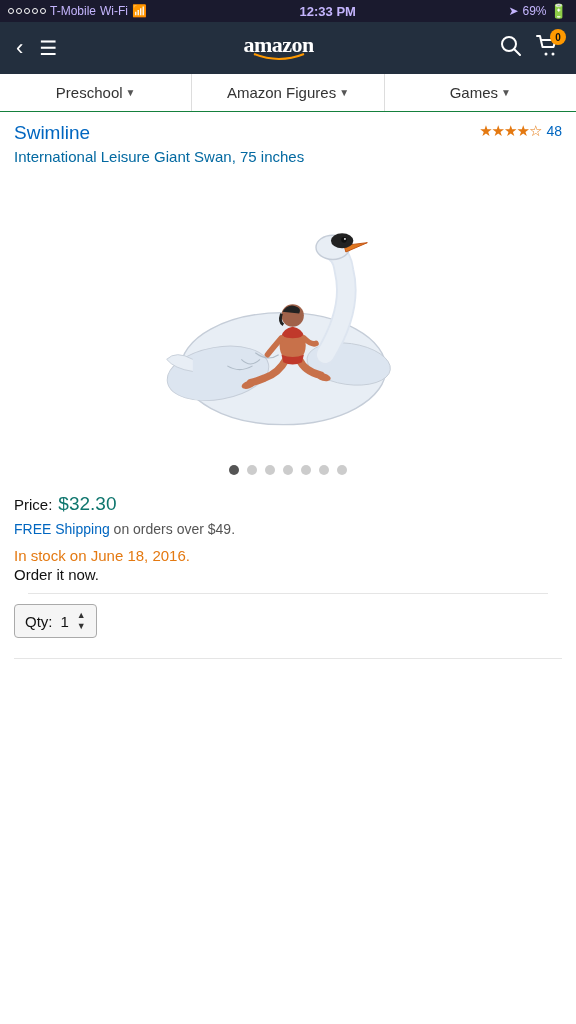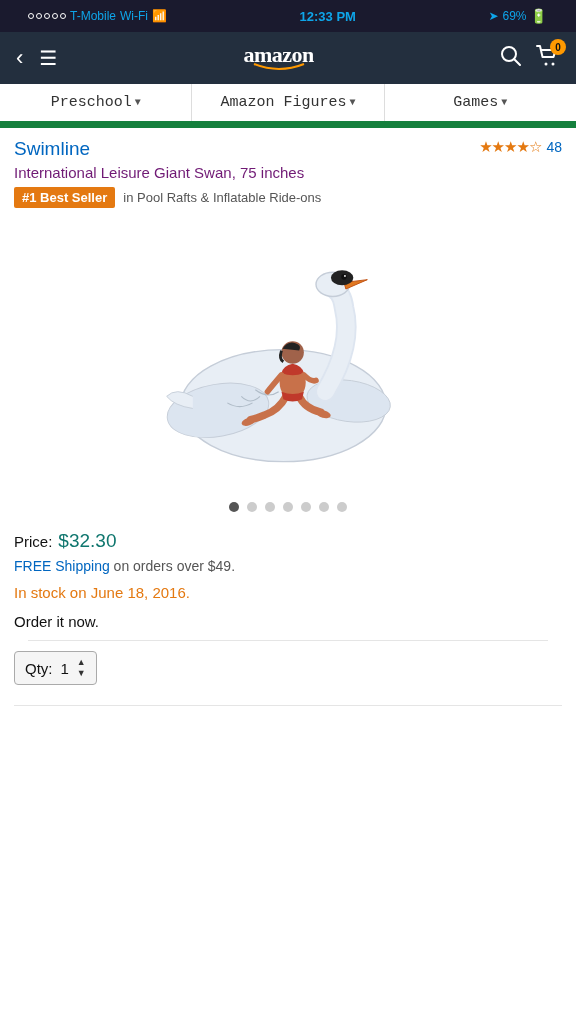--- a/index.html
+++ b/index.html
@@ -2,27 +2,27 @@
 <html><head>
   <meta charset="utf-8">
   <meta name="viewport" content="width=576">
   <style>
     * { margin: 0; padding: 0; box-sizing: border-box; }
     body { font-family: -apple-system, 'Helvetica Neue', Arial, sans-serif; background: #fff; width: 576px; overflow-x: hidden; }
 
     
     .status-bar {
       background: #1a1a2e;
-      color: #0ea5e9;
+      color: #c4b5fd;
       font-size: 12px;
-      padding: 4px 28px;
+      padding: 4px 8px;
       display: flex;
       justify-content: space-between;
       align-items: center;
-      height: 32px;
+      height: 22px;
     }
     .status-left { display: flex; align-items: center; gap: 4px; }
     .status-right { display: flex; align-items: center; gap: 4px; }
     .signal-dots { display: flex; gap: 2px; }
     .dot { width: 6px; height: 6px; border-radius: 50%; background: #fff; }
     .dot.empty { background: transparent; border: 1px solid #fff; }
 
     
     .header {
       background: #232f3e;
@@ -45,23 +45,22 @@
       font-size: 10px;
       text-align: center;
       margin-top: -6px;
       line-height: 1;
     }
     .logo-wrap { text-align: center; }
 
     
     .nav-tabs {
       display: flex;
-      border-bottom: 7px solid #15803d;
+      border-bottom: 1px solid #15803d;
       background: #fff;
-      font-family: Liberation Mono, monospace;
     }
     .nav-tab {
       flex: 1;
       padding: 10px 4px;
       text-align: center;
       font-size: 15px;
       color: #333;
       display: flex;
       align-items: center;
       justify-content: center;
@@ -76,21 +75,21 @@
     .product-section { padding: 10px 14px 6px; }
 
     .brand-link {
       color: #0066c0;
       font-size: 19px;
       margin-bottom: 4px;
       display: block;
     }
     .product-title {
       font-size: 15px;
-      color: #701a75;
+      color: #0369a1;
       margin-bottom: 6px;
     }
     .brand-rating-row {
       display: flex;
       justify-content: space-between;
       align-items: flex-start;
     }
     .stars { color: #e47911; font-size: 15px; letter-spacing: -1px; }
     .rating-count { color: #0066c0; font-size: 14px; }
 
@@ -145,21 +144,21 @@
       display: flex;
       align-items: baseline;
       gap: 6px;
       margin-bottom: 6px;
     }
     .price-label { font-size: 15px; color: #111; }
     .price-value { font-size: 19px; color: #0f766e; font-weight: normal; }
     .shipping-row { font-size: 14px; color: #555; margin-bottom: 10px; }
     .shipping-link { color: #0066c0; }
 
-    .stock-status { color: #e47911; font-size: 15px; margin-bottom: 12px; }
+    .stock-status { color: #e47911; font-size: 15px; margin-bottom: 2px; }
     .order-now { font-size: 15px; color: #111; margin-bottom: 10px; }
     .ships-from { font-size: 15px; color: #111; line-height: 1.4; margin-bottom: 14px; }
 
     
     .qty-row { display: flex; align-items: center; gap: 10px; margin-bottom: 14px; text-align: right; }
     .qty-box {
       border: 1px solid #aaa;
       border-radius: 4px;
       display: flex;
       align-items: center;
@@ -273,24 +272,20 @@
 
 <div class="product-section">
   <div class="brand-rating-row">
     <a class="brand-link">Swimline</a>
     <div style="display:flex;align-items:center;gap:5px;">
       <span class="stars">★★★★☆</span>
       <span class="rating-count">48</span>
     </div>
   </div>
   <div class="product-title">International Leisure Giant Swan, 75 inches</div>
-  <div class="best-seller-row">
-    <span class="best-seller-badge">#1 Best Seller</span>
-    <span class="best-seller-text">in Pool Rafts &amp; Inflatable Ride-ons</span>
-  </div>
 </div>
 
 <div class="product-image-area">
 
   <svg class="swan-svg" viewBox="0 0 300 230" xmlns="http://www.w3.org/2000/svg">
 
     <ellipse cx="145" cy="165" rx="110" ry="60" fill="#e8eef5" stroke="#c5cdd8" stroke-width="1.5"></ellipse>
 
     <ellipse cx="75" cy="170" rx="55" ry="28" fill="#dce5f0" stroke="#c5cdd8" stroke-width="1" transform="rotate(-10 75 170)"></ellipse>
 

